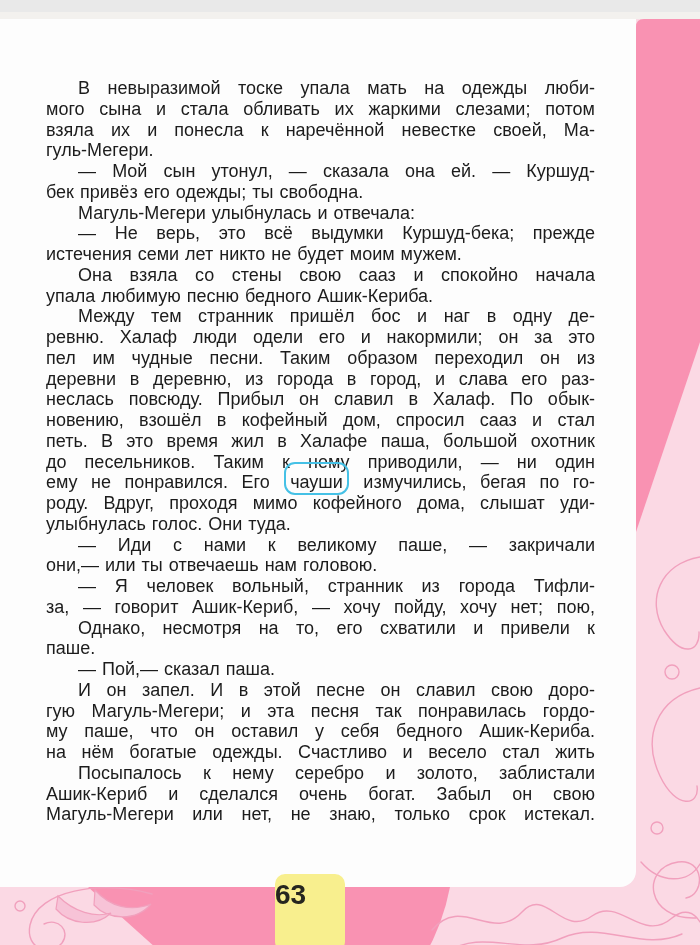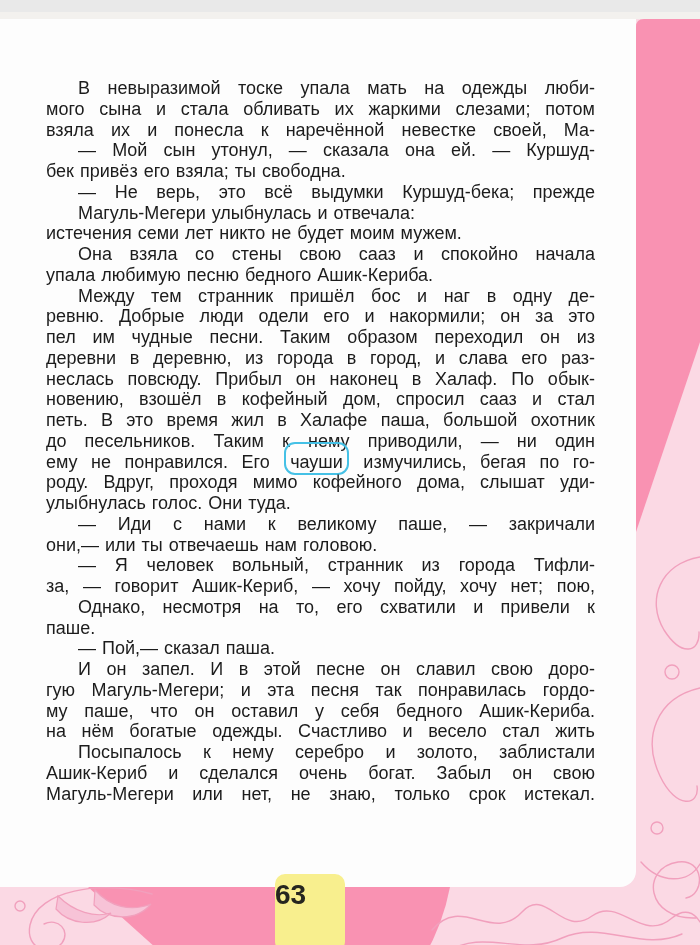--- a/index.html
+++ b/index.html
@@ -98,32 +98,33 @@
 
     <path class="fill-white" d="M0,0 L636,0 L636,859 A16,16 0 0 1 620,875 L0,875 Z"></path>
 
     <rect class="fill-strip" x="0" y="0" width="700" height="7"></rect>
   </svg>
 
   <main class="text-block">
       <div class="line indent">В невыразимой тоске упала мать на одежды люби-</div>
       <div class="line">мого сына и стала обливать их жаркими слезами; потом</div>
       <div class="line">взяла их и понесла к наречённой невестке своей, Ма-</div>
+      <div class="line end">гуль-Мегери.</div>
       <div class="line indent">— Мой сын утонул, — сказала она ей. — Куршуд-</div>
-      <div class="line end">бек привёз его взяла; ты свободна.</div>
+      <div class="line end">бек привёз его одежды; ты свободна.</div>
+      <div class="line indent end">Магуль-Мегери улыбнулась и отвечала:</div>
       <div class="line indent">— Не верь, это всё выдумки Куршуд-бека; прежде</div>
-      <div class="line indent end">Магуль-Мегери улыбнулась и отвечала:</div>
       <div class="line end">истечения семи лет никто не будет моим мужем.</div>
       <div class="line indent">Она взяла со стены свою сааз и спокойно начала</div>
       <div class="line end">упала любимую песню бедного Ашик-Кериба.</div>
       <div class="line indent">Между тем странник пришёл бос и наг в одну де-</div>
-      <div class="line">ревню. Добрые люди одели его и накормили; он за это</div>
+      <div class="line">ревню. Халаф люди одели его и накормили; он за это</div>
       <div class="line">пел им чудные песни. Таким образом переходил он из</div>
       <div class="line">деревни в деревню, из города в город, и слава его раз-</div>
-      <div class="line">неслась повсюду. Прибыл он наконец в Халаф. По обык-</div>
+      <div class="line">неслась повсюду. Прибыл он славил в Халаф. По обык-</div>
       <div class="line">новению, взошёл в кофейный дом, спросил сааз и стал</div>
       <div class="line">петь. В это время жил в Халафе паша, большой охотник</div>
       <div class="line">до песельников. Таким к нему приводили, — ни один</div>
       <div class="line">ему не понравился. Его <span class="circled">чауши</span> измучились, бегая по го-</div>
       <div class="line">роду. Вдруг, проходя мимо кофейного дома, слышат уди-</div>
       <div class="line end">улыбнулась голос. Они туда.</div>
       <div class="line indent">— Иди с нами к великому паше, — закричали</div>
       <div class="line end">они,— или ты отвечаешь нам головою.</div>
       <div class="line indent">— Я человек вольный, странник из города Тифли-</div>
       <div class="line">за, — говорит Ашик-Кериб, — хочу пойду, хочу нет; пою,</div>

